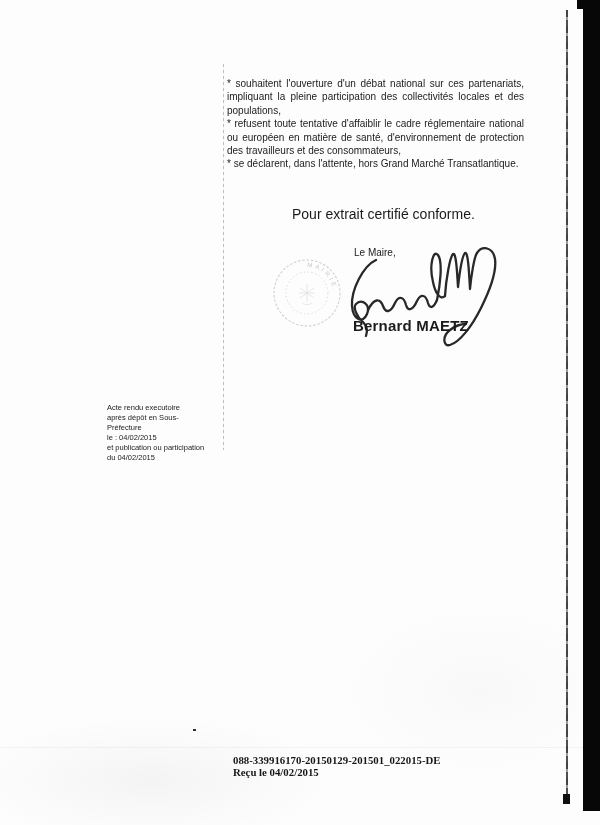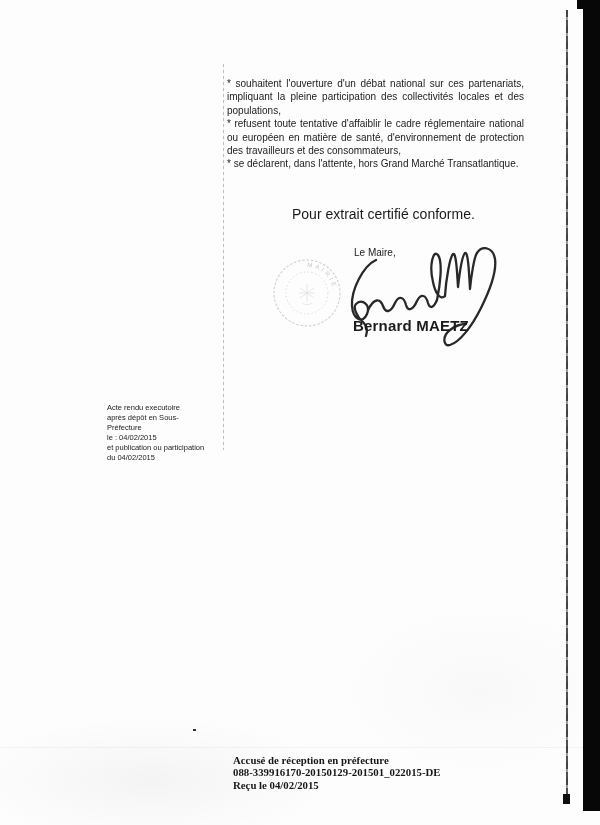--- a/index.html
+++ b/index.html
@@ -96,18 +96,17 @@
   <div class="abs margin-note">
     <div>Acte rendu executoire</div>
     <div>après dépôt en Sous-</div>
     <div>Préfecture</div>
     <div>le : 04/02/2015</div>
     <div>et publication ou participation</div>
     <div>du  04/02/2015</div>
   </div>
 
   <div class="abs footer">
-    <div>Accusé de réception en préfecture</div>
     <div>088-339916170-20150129-201501_022015-DE</div>
     <div>Reçu le 04/02/2015</div>
   </div>
 
 </div>
 
 </body></html>

